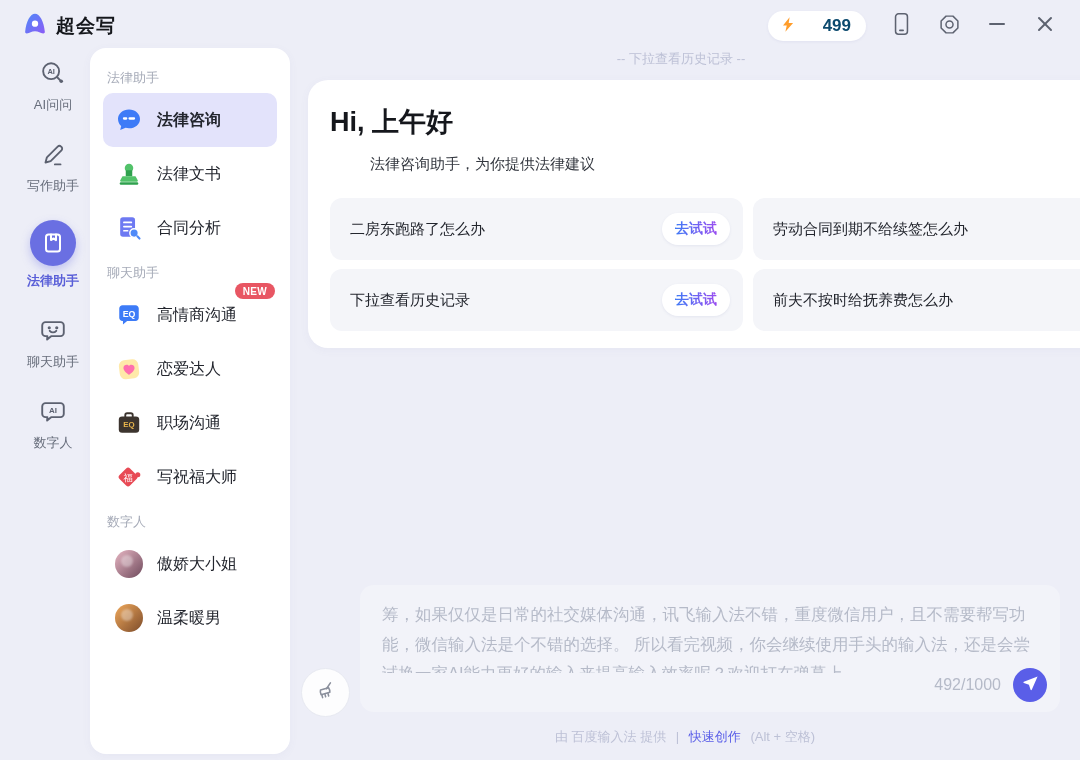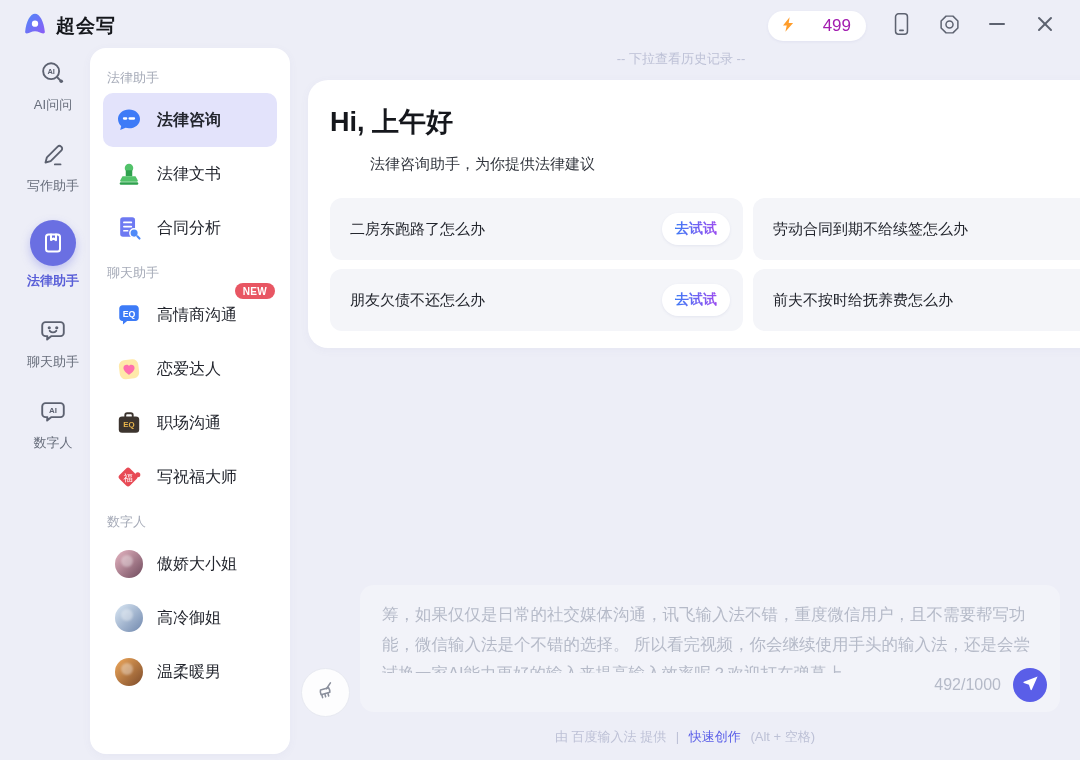--- a/index.html
+++ b/index.html
@@ -10,21 +10,21 @@
     position:relative;
     overflow:hidden;
     color:#23262e;
   }
   
   .topbar { position:absolute; top:0; left:0; right:0; height:52px; display:flex; align-items:center; padding:0 22px; }
   .logo { display:flex; align-items:center; gap:8px; }
   .logo-text { font-size:19px; font-weight:800; color:#15171c; letter-spacing:1px; }
   .top-controls { margin-left:auto; display:flex; align-items:center; gap:22px; }
   .energy-badge { background:#fff; border-radius:999px; padding:5px 15px; display:flex; align-items:center; gap:5px; box-shadow:0 1px 3px rgba(90,95,160,.08); cursor:pointer; }
-  .energy-count { font-size:17px; font-weight:400; color:#a21caf;margin-left:24px; }
+  .energy-count { font-size:17px; font-weight:700; color:#0c4a6e;margin-left:24px; }
   .winbtn { display:flex; align-items:center; justify-content:center; width:26px; height:26px; cursor:pointer; }
   
   .rail { position:absolute; left:14px; top:58px; width:78px; display:flex; flex-direction:column; align-items:center; gap:25px; }
   .rail-item { display:flex; flex-direction:column; align-items:center; gap:6px; cursor:pointer; }
   .rail-label { font-size:13px; color:#676d7b; white-space:nowrap; }
   .rail-item.active .rail-label { color:#5a5fd8; font-weight:700; }
   .rail-bubble { width:46px; height:46px; border-radius:50%; background:#6a6fe2; display:flex; align-items:center; justify-content:center; box-shadow:0 4px 10px rgba(106,111,226,.35); }
   .rail-iconbox { height:32px; display:flex; align-items:center; justify-content:center; }
   
   .sidebar { position:absolute; left:90px; top:48px; width:200px; bottom:6px; background:#fff; border-radius:16px; padding:12px 13px; overflow:hidden; box-shadow:0 2px 10px rgba(90,95,160,.05); }
@@ -268,24 +268,20 @@
     <span class="side-label">写祝福大师</span>
   </div>
 
   <div class="section-header">数字人</div>
 
   <div class="side-item">
     <span class="avatar av1"></span>
     <span class="side-label">傲娇大小姐</span>
   </div>
   <div class="side-item">
-    <span class="avatar av2"></span>
-    <span class="side-label">高冷御姐</span>
-  </div>
-  <div class="side-item">
     <span class="avatar av3"></span>
     <span class="side-label">温柔暖男</span>
   </div>
   <div class="side-item">
     
     
   </div>
 </aside>
 
 <div class="history-hint">-- 下拉查看历史记录 --</div>
@@ -296,21 +292,21 @@
   <div class="suggest-grid">
     <div class="suggest-card">
       <span class="suggest-text">二房东跑路了怎么办</span>
       <button class="try-btn"><span>去试试</span></button>
     </div>
     <div class="suggest-card">
       <span class="suggest-text">劳动合同到期不给续签怎么办</span>
       <button class="try-btn"><span>去试试</span></button>
     </div>
     <div class="suggest-card">
-      <span class="suggest-text">朋友欠债不还怎么办</span>
+      <span class="suggest-text">下拉查看历史记录</span>
       <button class="try-btn"><span>去试试</span></button>
     </div>
     <div class="suggest-card">
       <span class="suggest-text">前夫不按时给抚养费怎么办</span>
       <button class="try-btn"><span>去试试</span></button>
     </div>
   </div>
 </section>
 
 <div class="broom-btn">

